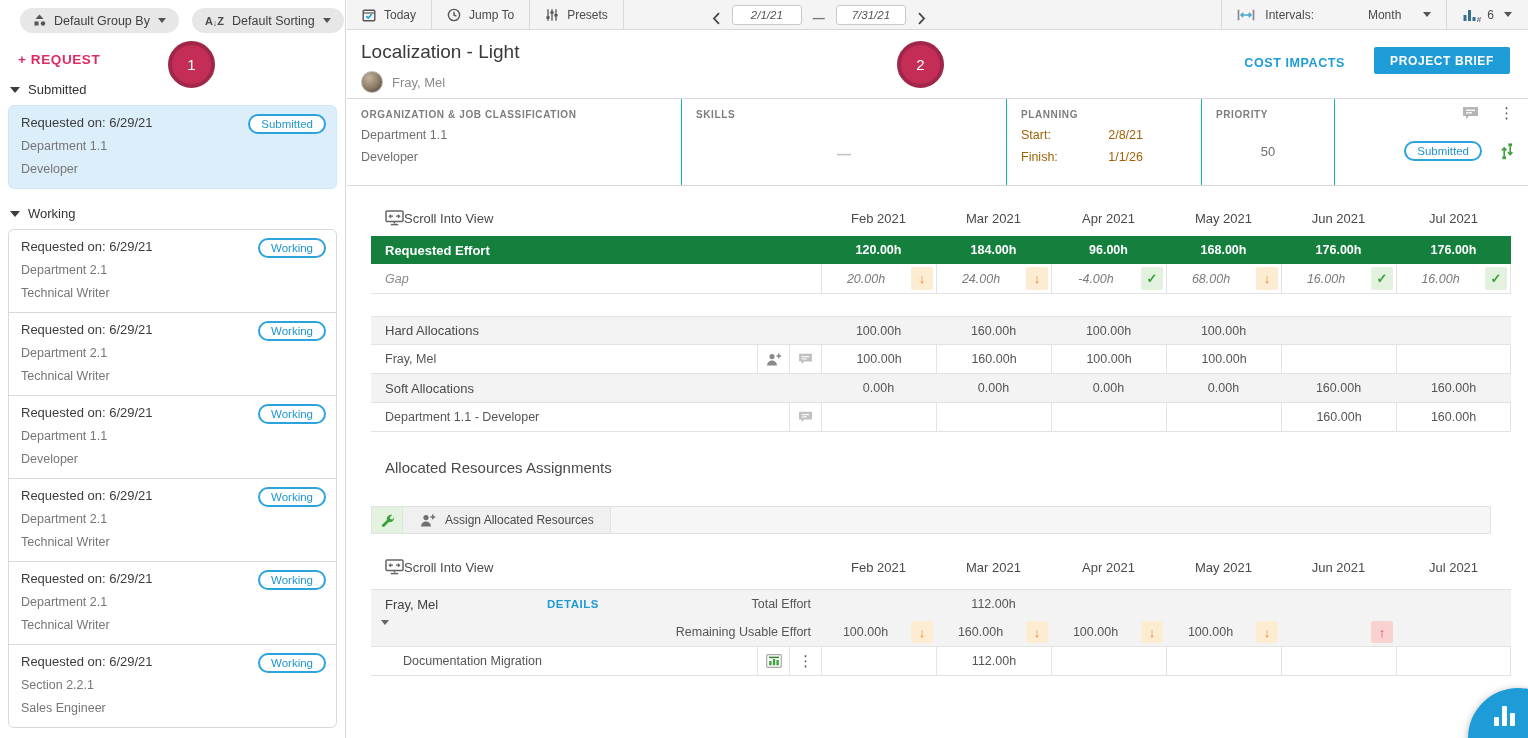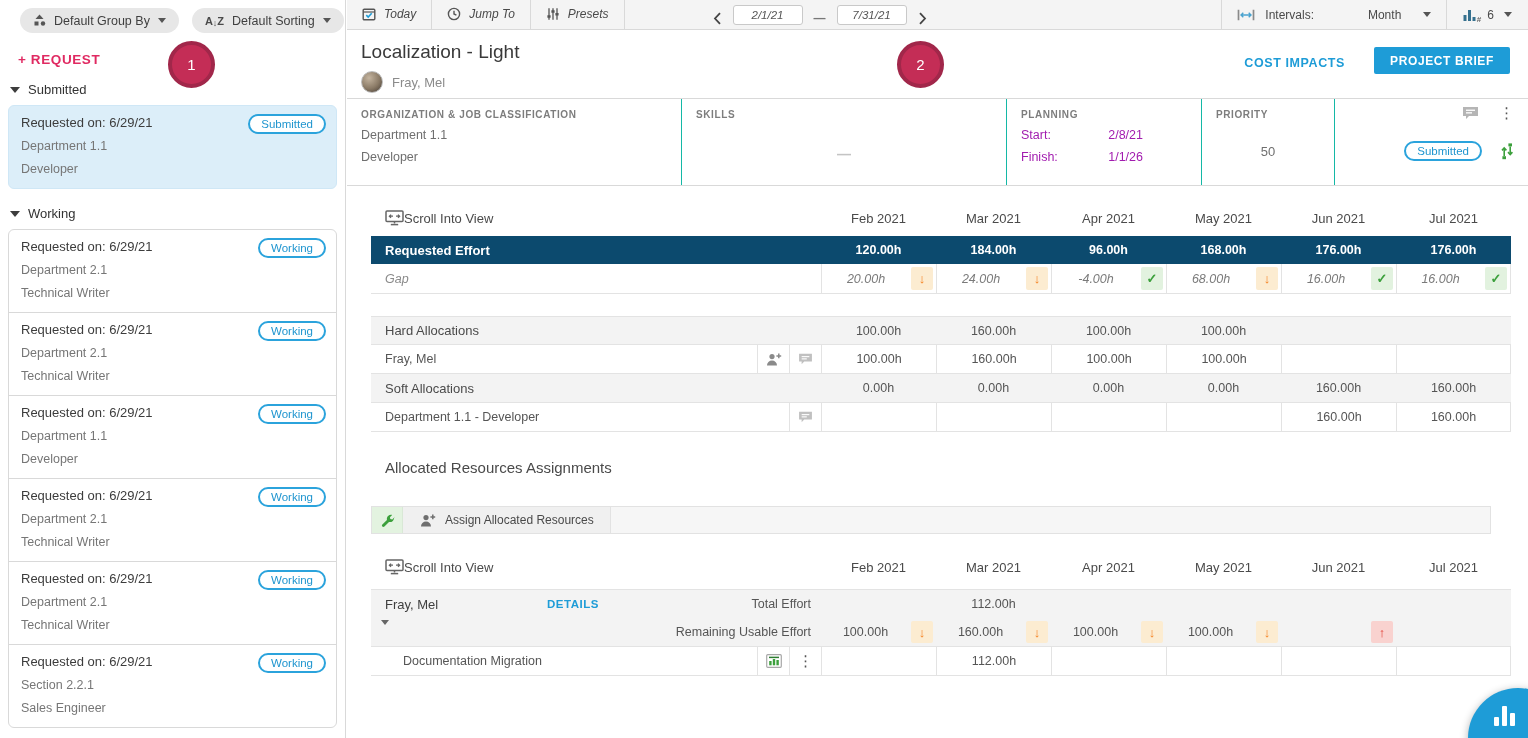--- a/index.html
+++ b/index.html
@@ -22,21 +22,21 @@
   .card + .card { border-top:1px solid #d9d9d9; }
   .cdate { font-size:13px; color:#3c3c3c; line-height:16px; }
   .csub { font-size:12.5px; color:#767676; margin-top:8px; line-height:15px; }
   .status-pill { position:absolute; top:8px; right:10px; border:2px solid #2ba3dc; color:#1f95cf; border-radius:12px; font-size:11.5px; line-height:14px; padding:1px 11px; background:#fff; }
 
   .badge { position:absolute; width:47px; height:47px; border-radius:50%; background:#c42d56; border:4px solid #a1274a; color:#fff; font-size:15px; display:flex; align-items:center; justify-content:center; z-index:50; }
 
   
   .main { position:absolute; left:347px; top:0; right:0; height:100%; background:#fff; }
   .toolbar { display:flex; align-items:center; height:30px; background:#f4f4f4; border-bottom:1px solid #d9d9d9; font-size:12px; color:#4a4a4a; }
-  .tbtn { display:flex; align-items:flex-end; gap:8px; padding:8px 15px; height:100%; border-right:1px solid #d9d9d9; cursor:pointer;font-style:italic; }
+  .tbtn { display:flex; align-items:flex-start; gap:8px; padding:8px 15px; height:100%; border-right:1px solid #d9d9d9; cursor:pointer; }
   .datenav { display:flex; align-items:flex-end; gap:11px; margin-left:88px; }
   .dateinput { width:70px; height:20px; border:1px solid #c9c9c9; border-radius:3px; background:#fff; font-style:italic; font-size:11.5px; color:#555; display:flex; align-items:center; justify-content:center; cursor:text; }
   .dash { color:#777; font-weight:bold; }
   .chevbtn { display:flex; align-items:center; cursor:pointer; }
   .right-tools { margin-left:auto; display:flex; height:100%; }
   .intervals { display:flex; align-items:center; width:225px; padding:0 15px; height:100%; border-left:1px solid #d9d9d9; cursor:pointer; }
   .countgrp { display:flex; align-items:center; gap:10px; padding:0 16px; height:100%; border-left:1px solid #d9d9d9; cursor:pointer; }
   .hashwrap { position:relative; display:inline-block; }
   .hashwrap .hash { position:absolute; right:-4px; bottom:-2px; font-size:8px; font-weight:bold; color:#666; }
 
@@ -46,39 +46,39 @@
   .avatar { width:22px; height:22px; border-radius:50%; background:radial-gradient(circle at 35% 30%, #c4b49f, #8a7a66 55%, #4a4036 95%); border:1px solid #bbb; }
   .cost { position:absolute; right:183px; top:26px; color:#1e9cd7; font-weight:bold; font-size:12.5px; letter-spacing:.6px; cursor:pointer; }
   .brief { position:absolute; right:18px; top:17px; width:136px; height:27px; background:#1e9cd7; color:#fff; font-weight:bold; font-size:12px; letter-spacing:.6px; display:flex; align-items:center; justify-content:center; border-radius:2px; cursor:pointer; }
 
   .infobar { display:flex; height:88px; border-top:1px solid #d9d9d9; border-bottom:1px solid #d9d9d9; }
   .icol { padding:10px 14px; }
   .icol + .icol { border-left:1px solid #14b8a6; }
   .ihead { font-size:10px; font-weight:bold; color:#7d7d7d; letter-spacing:.6px; }
   .ival { font-size:12.5px; color:#6f6f6f; margin-top:8px; }
   .skills-dash { text-align:center; color:#c4c4c4; font-weight:bold; font-size:14px; margin-top:26px; }
-  .prow { display:flex; font-size:12.5px; color:#a21caf; margin-top:8px; }
+  .prow { display:flex; font-size:12.5px; color:#a16207; margin-top:8px; }
   .prow .pv { margin-left:auto; padding-right:44px; }
   .pval { text-align:center; font-size:13px; color:#6f6f6f; margin-top:24px; }
   .icol-status { position:relative; flex:1; }
   .top-icons { position:absolute; top:7px; right:14px; display:flex; gap:20px; align-items:center; }
   .status-line { position:absolute; top:42px; right:12px; display:flex; gap:17px; align-items:center; }
   .kebab { font-size:15px; color:#555; line-height:14px; cursor:pointer; letter-spacing:0; }
 
   
   .grid { margin-left:24px; width:1140px; }
   .grow { display:flex; align-items:stretch; }
   .lcell { width:450px; display:flex; align-items:center; position:relative; }
   .mcell { width:115px; position:relative; display:flex; align-items:center; justify-content:center; font-size:12.5px; color:#555; }
   .bordered .mcell { border-left:1px solid #e3e3e3; }
   .bordered .mcell:last-child { border-right:1px solid #e3e3e3; }
   .months { height:36px; }
   .months .lcell { padding-left:14px; gap:0; font-size:13px; color:#4a4a4a; }
   .months .mcell { color:#4a4a4a; font-size:13px; }
-  .blue { background:#0c4a6e; height:28px; }
+  .blue { background:#15803d; height:28px; }
   .blue .lcell { color:#fff; font-weight:bold; font-size:13px; padding-left:14px; }
   .blue .mcell { color:#fff; font-weight:bold; }
   .gaprow { height:30px; border-bottom:1px solid #e3e3e3; }
   .gaprow .lcell { font-style:italic; color:#8a8a8a; font-size:12.5px; padding-left:14px; }
   .gaprow .mcell { font-style:italic; color:#7a7a7a; }
   .haschip { padding-right:26px; }
   .chip { position:absolute; top:3px; bottom:3px; right:3px; width:22px; border-radius:2px; display:flex; align-items:center; justify-content:center; font-size:13px; font-weight:bold; font-style:normal; }
   .ind-down { color:#f58220; background:#fcecd1; }
   .ind-check { color:#3ca03c; background:#e2f2df; }
   .ind-up { color:#e0362c; background:#f9d2cf; }

